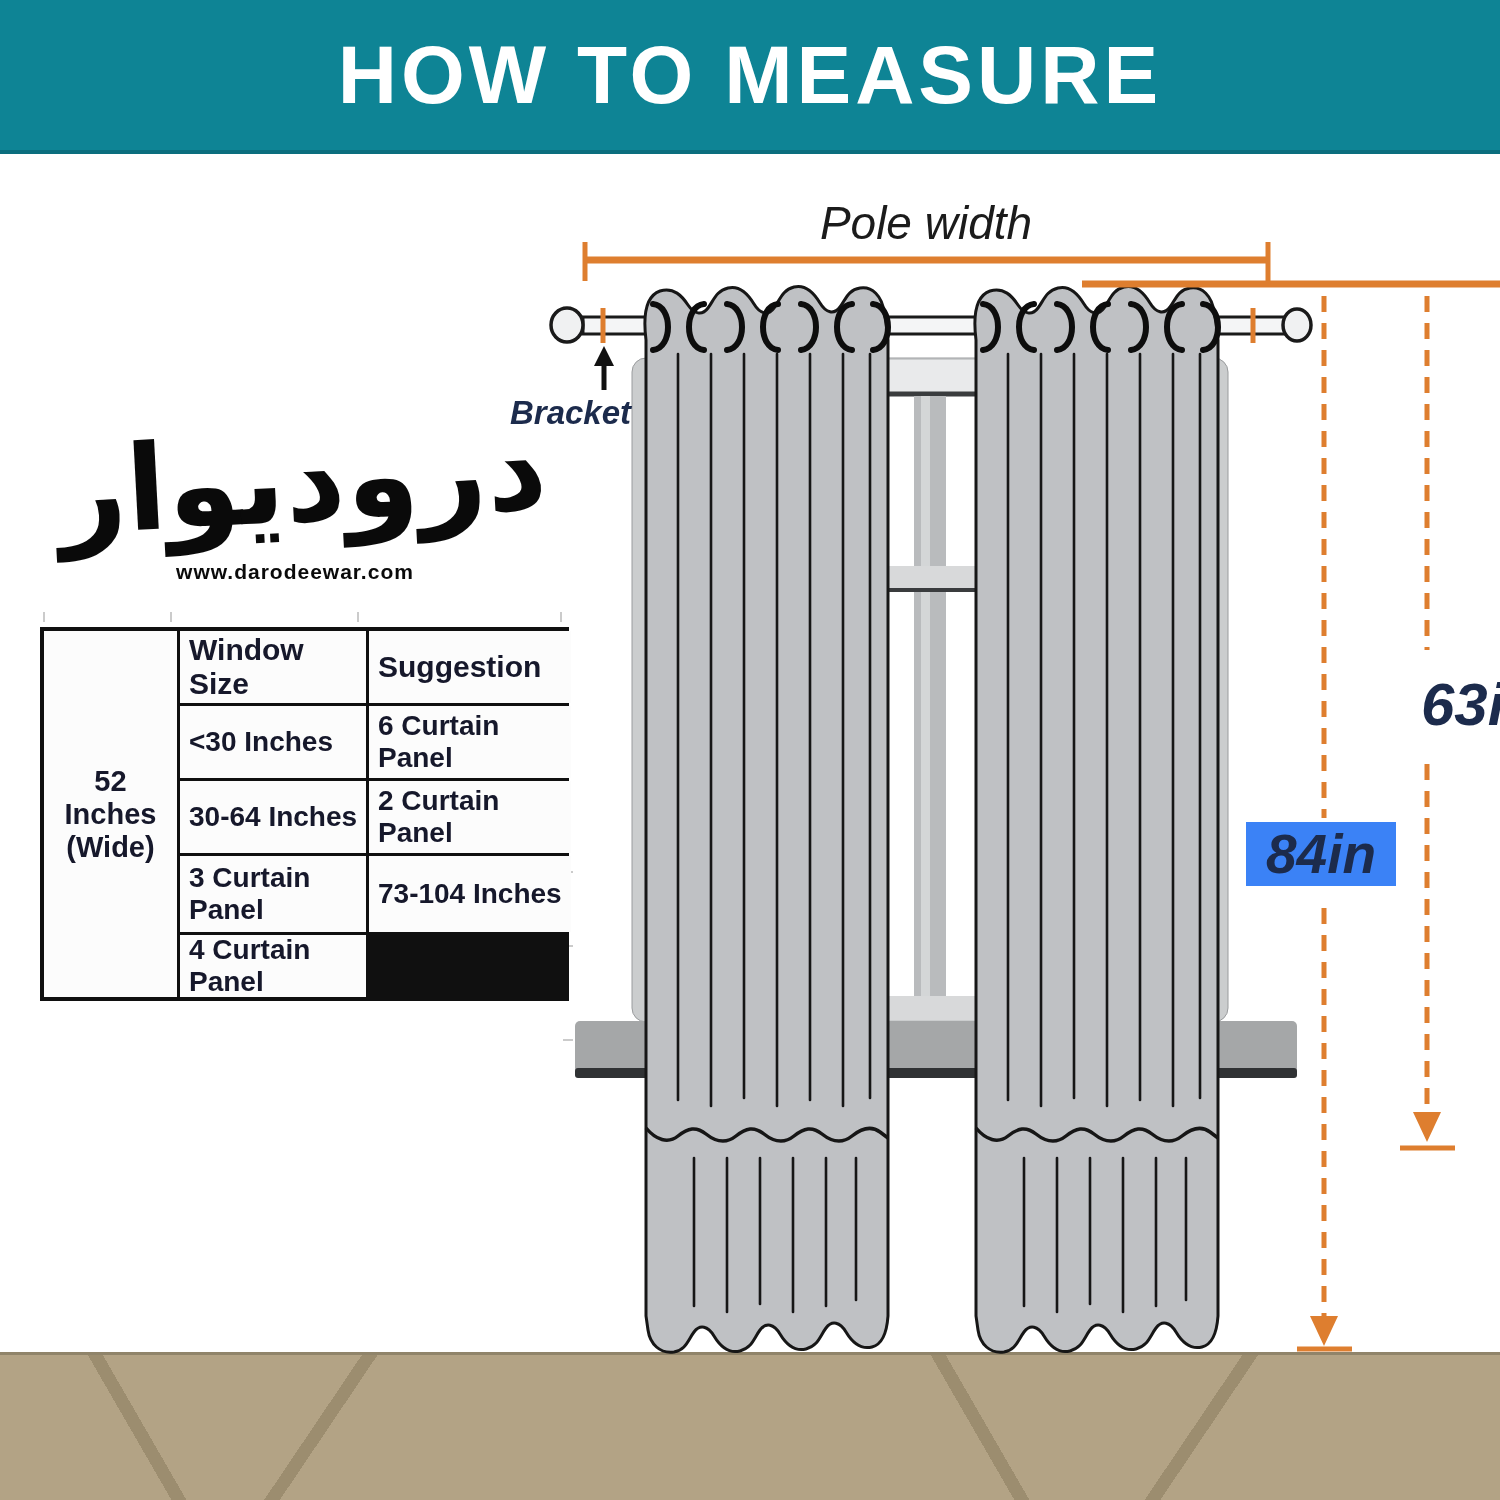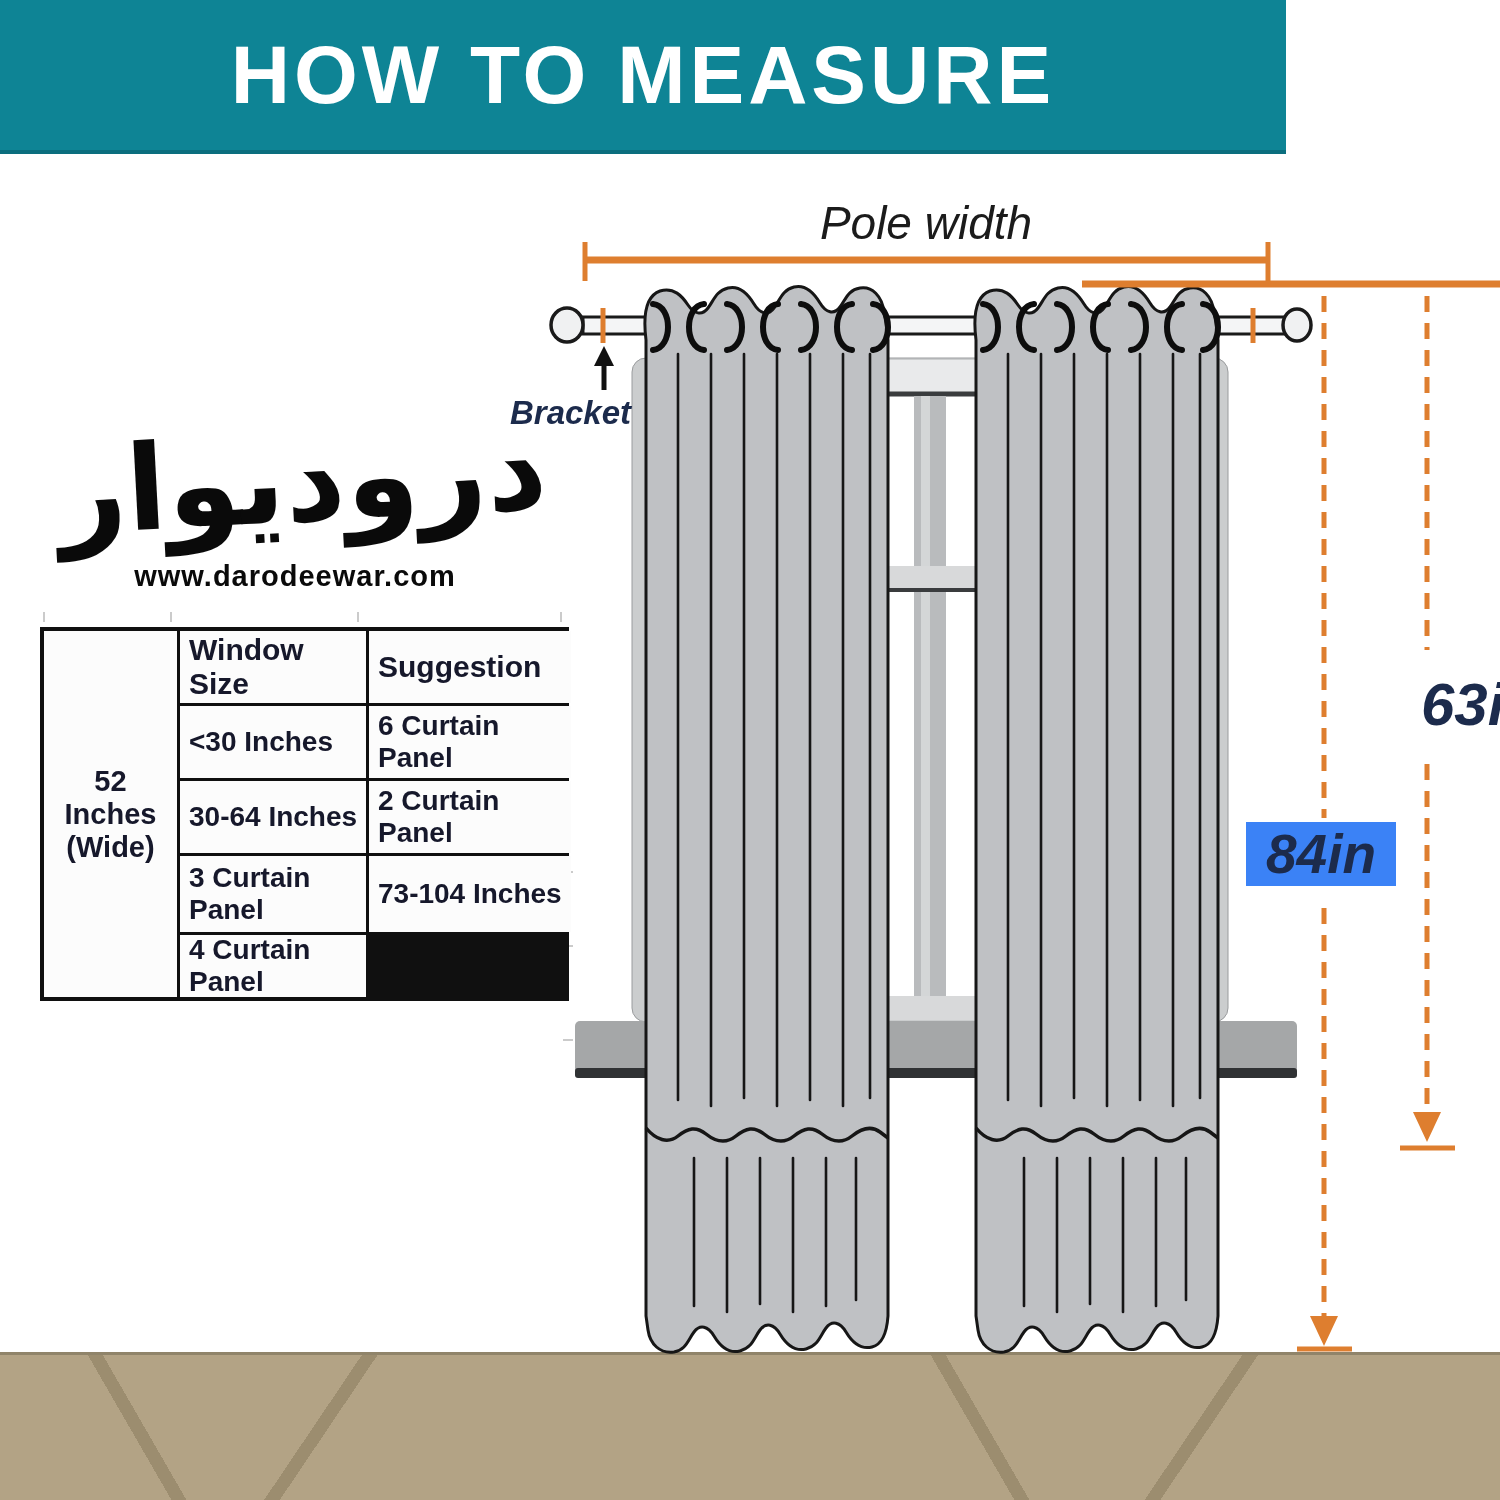--- a/index.html
+++ b/index.html
@@ -3,21 +3,21 @@
 <meta charset="utf-8">
 <style>
   html,body{margin:0;padding:0;}
   body{
     width:1500px;height:1500px;position:relative;overflow:hidden;
     background:#ffffff;font-family:"Liberation Sans",sans-serif;
   }
   .abs{position:absolute;}
   
   .banner{
-    left:0;top:0;width:1286px;height:150px;
+    left:0;top:0;width:1500px;height:150px;
     background:#0E8495;border-bottom:4px solid #0B6E7E;
     display:flex;align-items:center;justify-content:center;
   }
   .banner h1{
     margin:0;color:#ffffff;font-size:82px;font-weight:bold;letter-spacing:4px;
   }
   
   .floor{
     left:0;top:1352px;width:1500px;height:148px;
     background-color:#b3a385;
@@ -35,21 +35,21 @@
   .in63{left:1406px;top:670px;width:150px;font-size:60px;font-weight:bold;color:#1C2B4C;background:#fff;}
   .in84{left:1246px;top:822px;width:150px;font-size:55px;font-weight:bold;color:#1C2B4C;background:#3b82f6;}
   
   .calligraphy{
     left:55px;top:398px;width:495px;height:165px;
     font-family:"DejaVu Sans",sans-serif;font-size:118px;font-weight:bold;color:#0a0a0a;
     text-align:center;line-height:165px;transform:rotate(-3deg);
   }
   .website{
     left:70px;top:560px;width:450px;text-align:center;
-    font-size:29px;font-weight:bold;color:#0a0a0a;letter-spacing:1px;
+    font-size:21px;font-weight:bold;color:#0a0a0a;letter-spacing:1px;
   }
   
   .size-table{
     left:40px;top:627px;width:521px;
     display:grid;
     grid-template-columns:133px 186px 202px;
     grid-template-rows:72px 72px 72px 76px 62px;
     gap:3px;background:#101010;border:4px solid #101010;
   }
   .size-table .cell{

